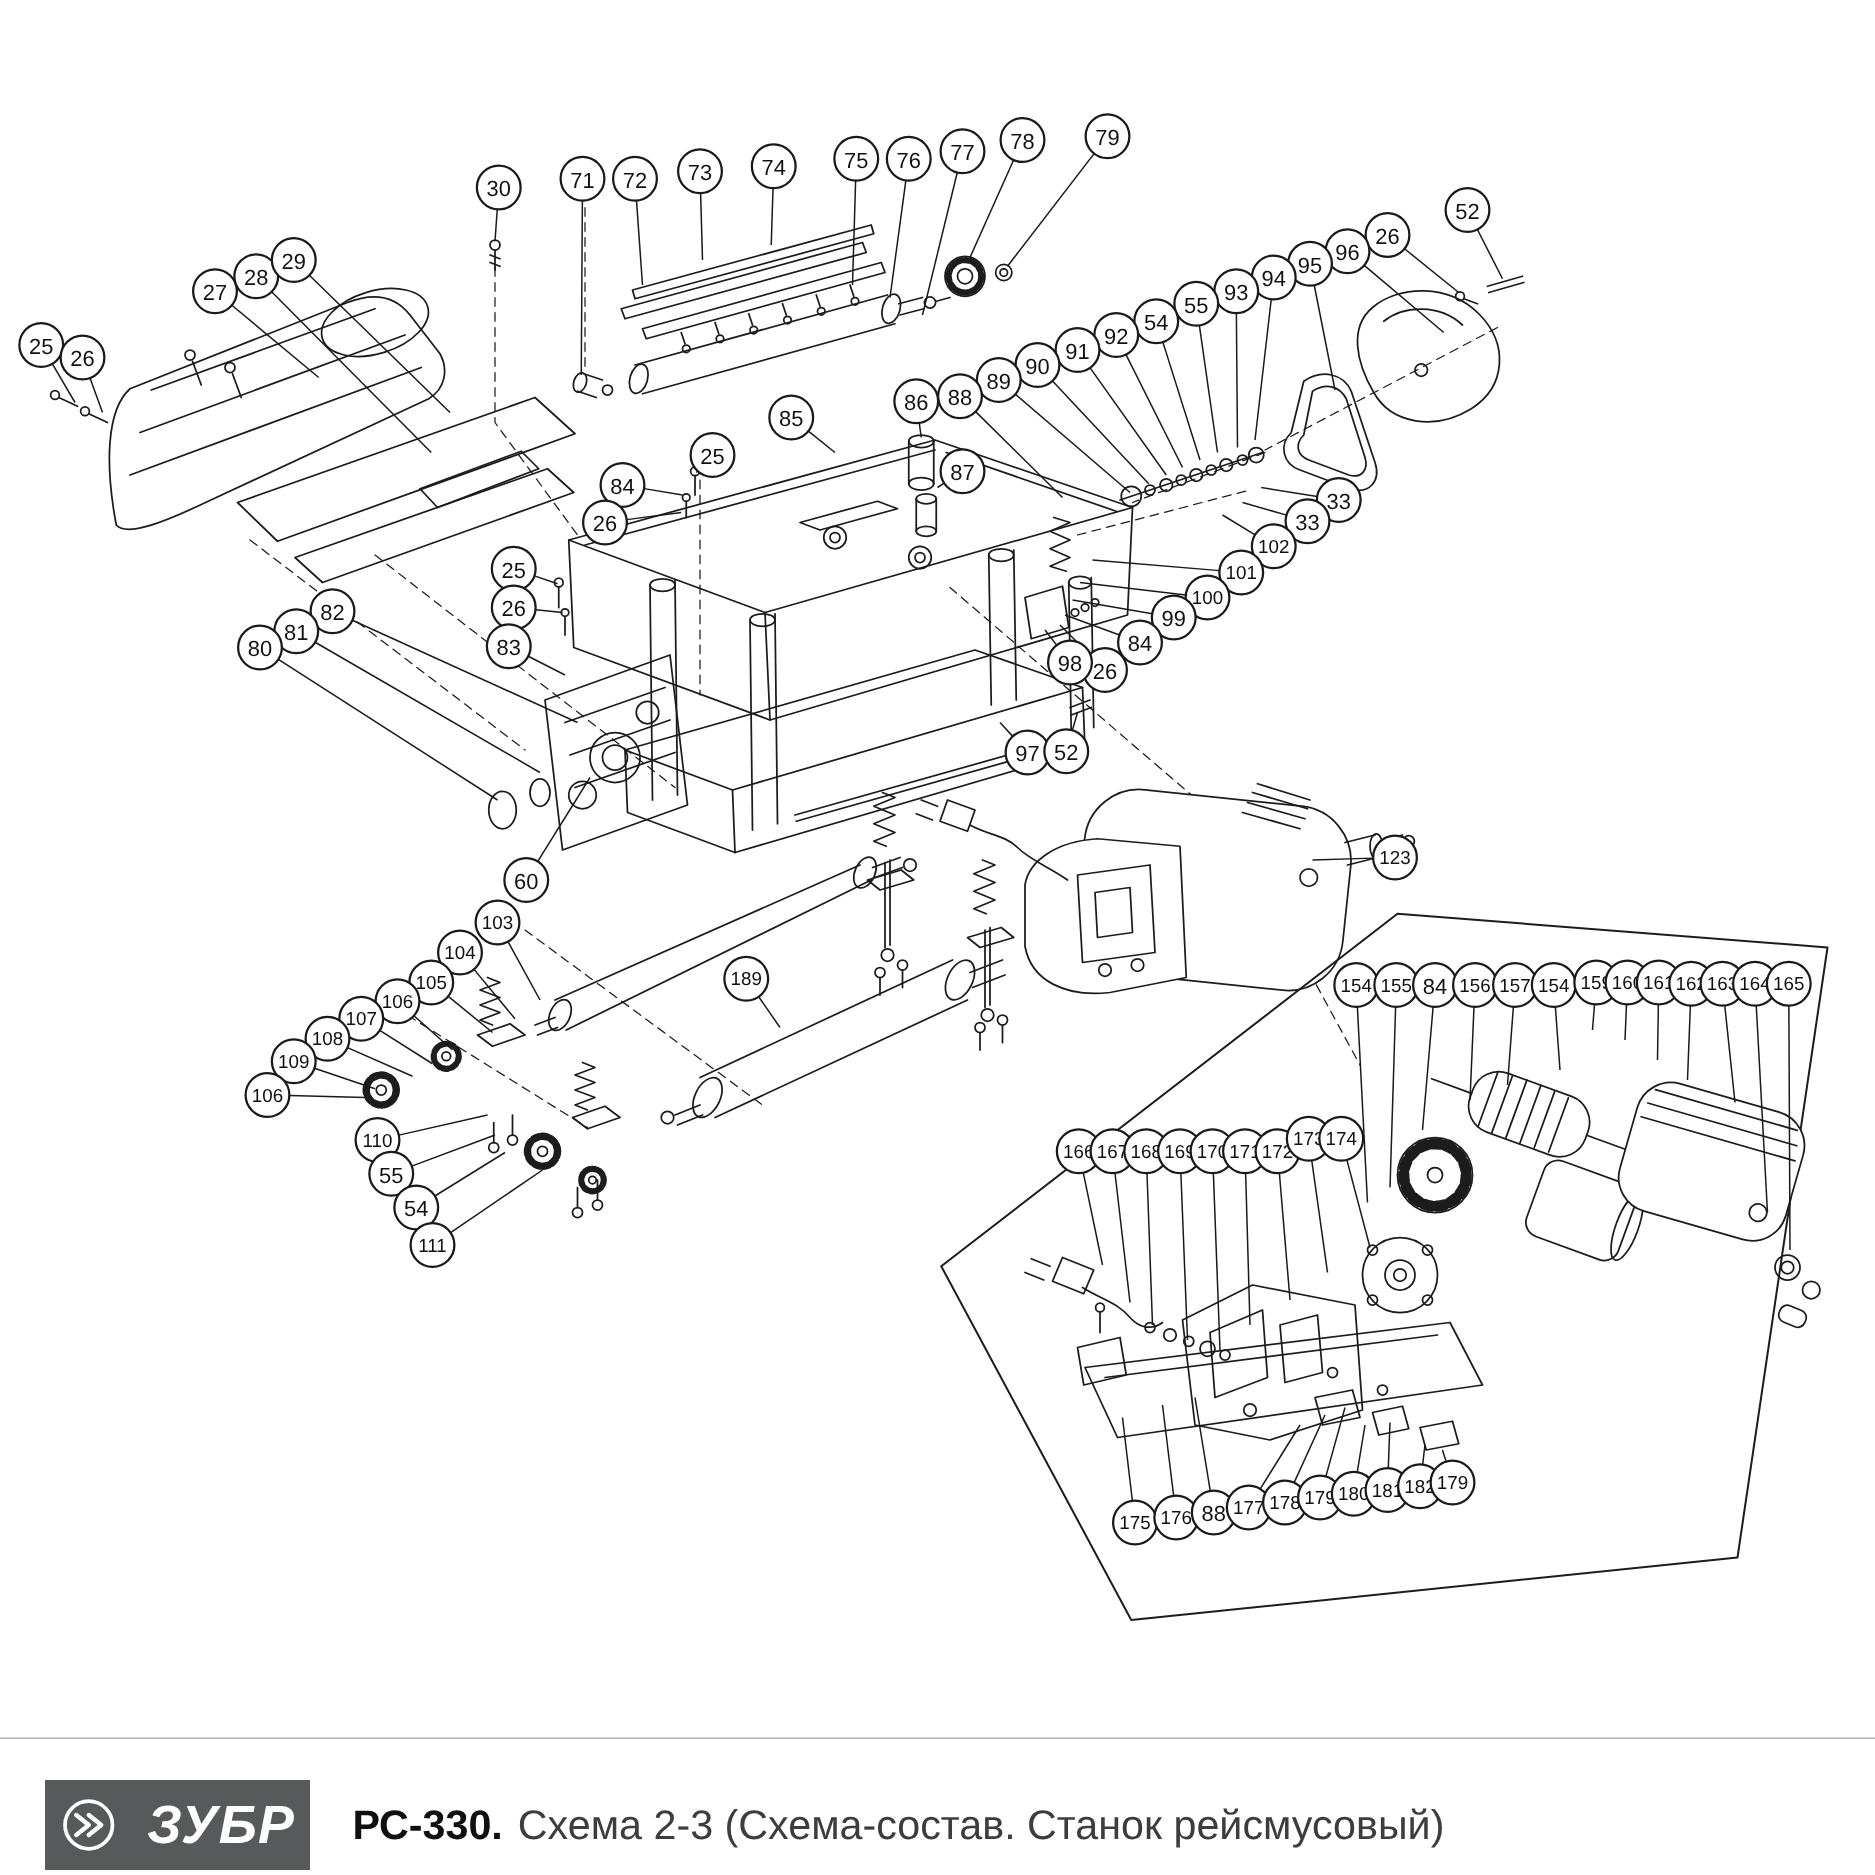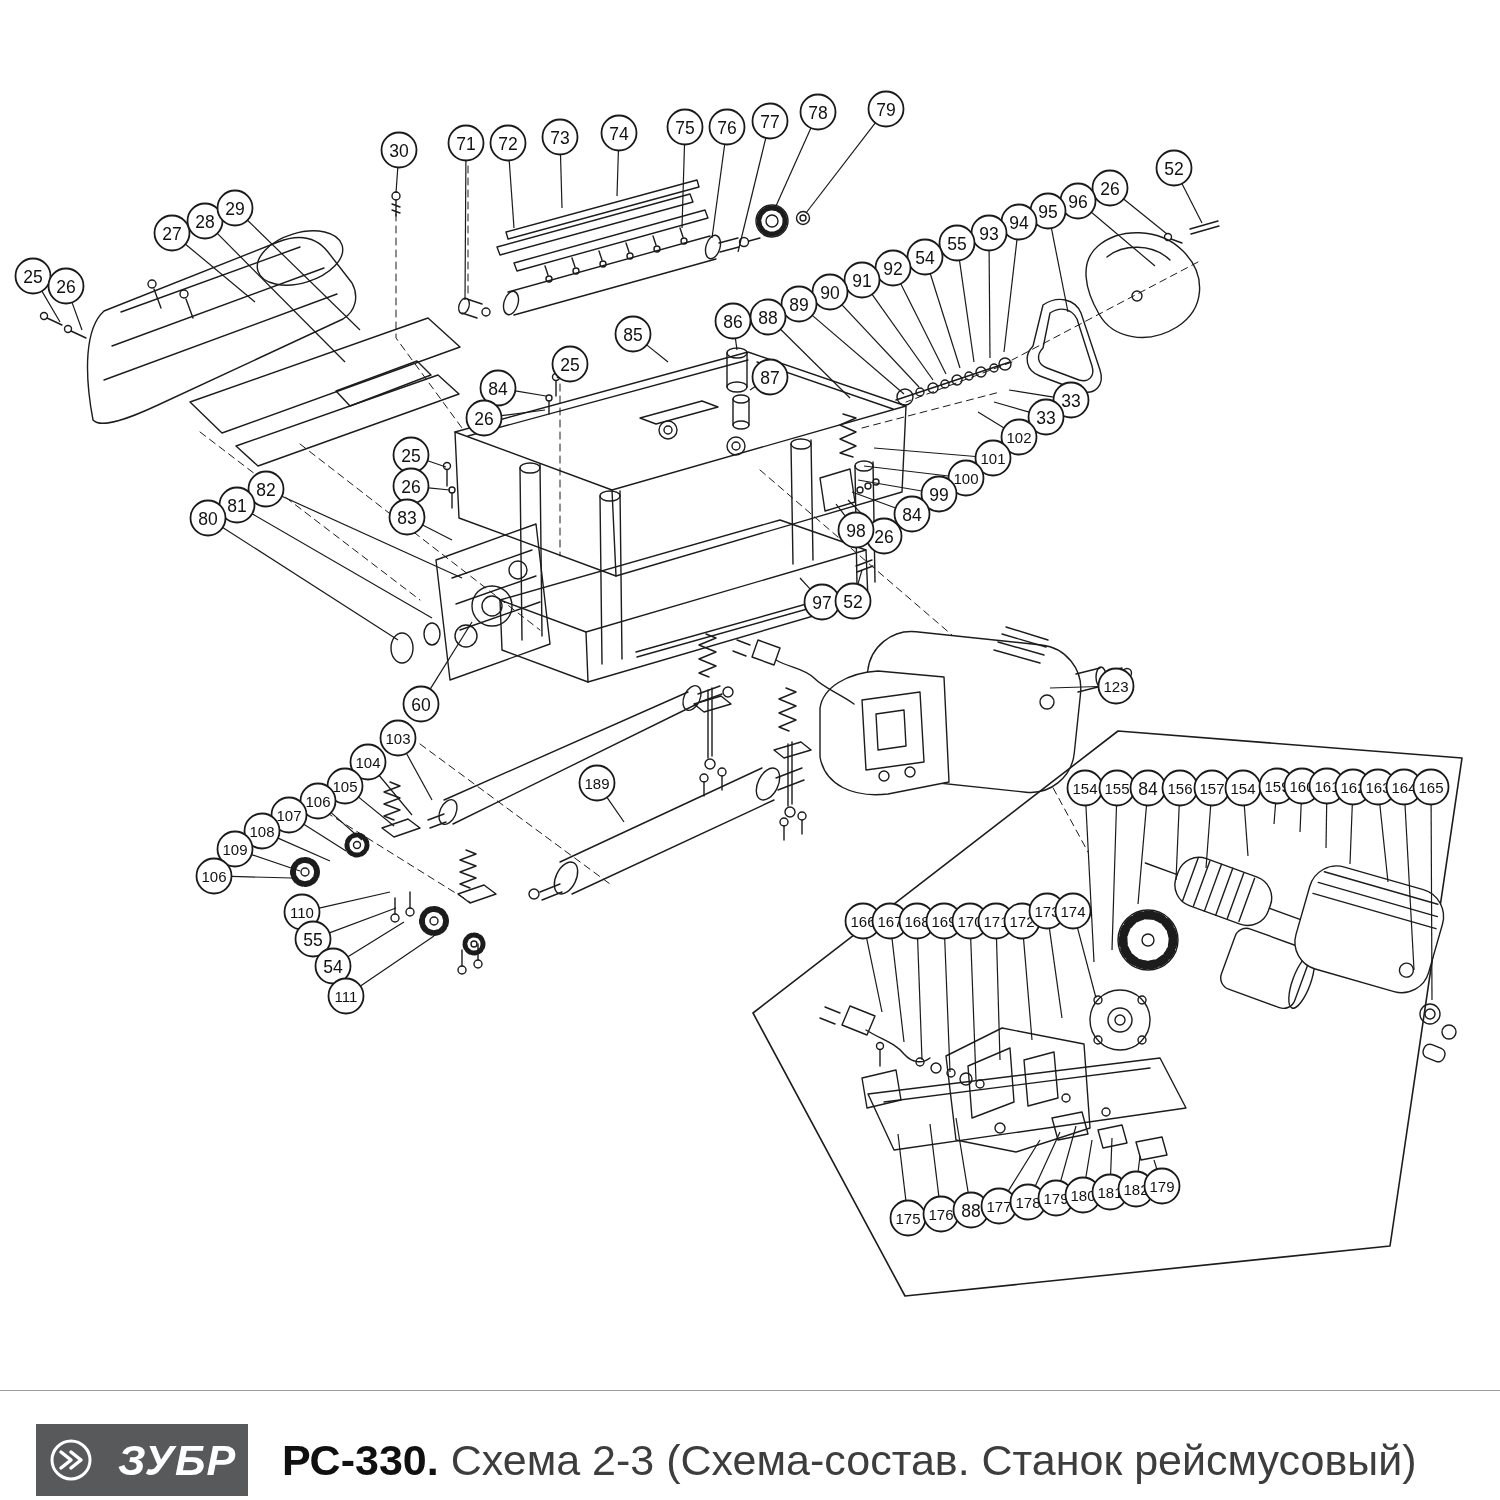--- a/index.html
+++ b/index.html
@@ -3,21 +3,21 @@
 <meta charset="utf-8">
 <style>
   html,body{margin:0;padding:0;background:#fff;}
   .page{position:relative;width:1500px;height:1500px;background:#ffffff;font-family:"Liberation Sans",sans-serif;overflow:hidden;}
   .diagram-svg{position:absolute;left:0;top:0;}
   .footer{position:absolute;left:0;top:1390px;width:1500px;}
   .footer-rule{width:1500px;height:1px;background:#9d9d9d;}
   .footer-row{display:flex;align-items:center;gap:34px;margin:33px 0 0 36px;}
   .brand-badge{width:212px;height:72px;background:#58595b;display:flex;align-items:center;justify-content:center;gap:24px;flex:0 0 auto;}
   .brand-text{color:#ffffff;font-weight:bold;font-style:italic;font-size:43px;letter-spacing:1px;line-height:1;}
-  .footer-title{font-size:43px;color:#3d3d3d;white-space:nowrap;}
+  .footer-title{font-size:33px;color:#3d3d3d;white-space:nowrap;}
   .model{font-weight:bold;color:#101010;margin-right:12px;}
 </style>
 </head>
 <body>
 
 <div class="page">
 
   <svg class="diagram-svg" width="1500" height="1390" viewBox="0 0 1500 1390">
     <g stroke="#1c1c1c" fill="none" stroke-width="1.4" stroke-linejoin="round" stroke-linecap="round">
 

